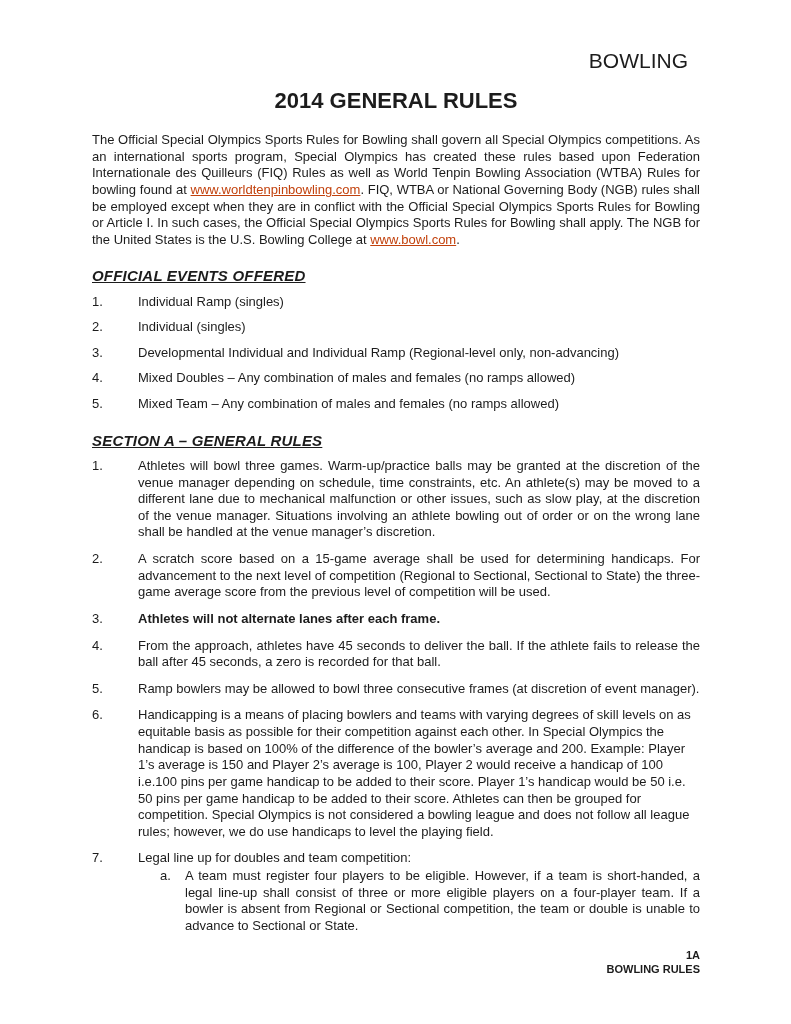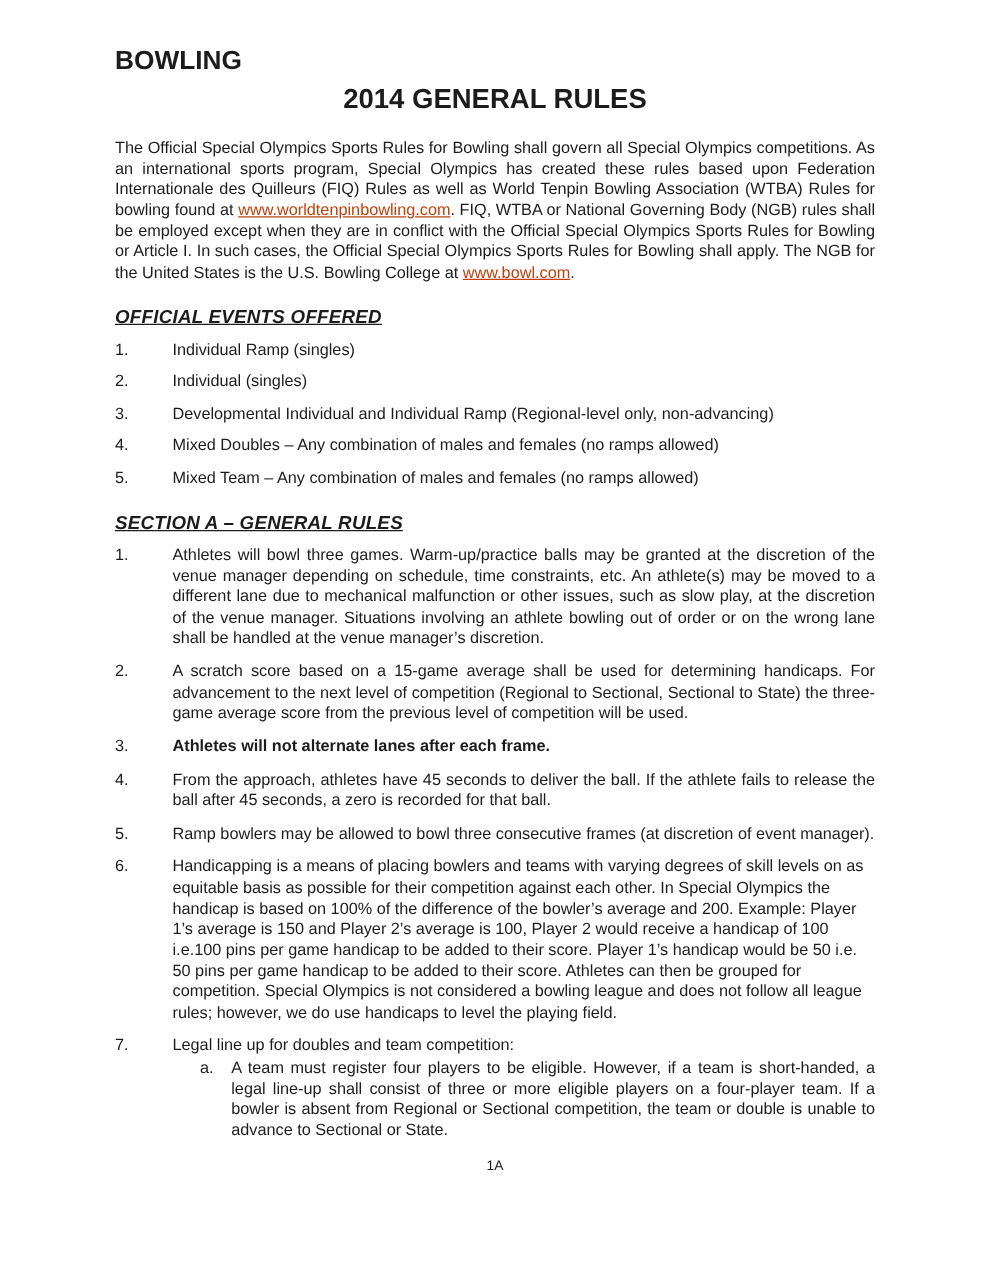--- a/index.html
+++ b/index.html
@@ -8,21 +8,21 @@
     width: 791px;
     height: 1024px;
     background: #ffffff;
     font-family: "Liberation Sans", sans-serif;
     font-size: 13px;
     line-height: 1.28;
     color: #1c1c1c;
     padding: 36px 91px 0 92px;
     overflow: hidden;
   }
-  .title1 { text-align: left; font-weight: bold; font-size: 21px; margin: 0; }
+  .title1 { text-align: right; font-weight: normal; font-size: 21px; margin: 12px; }
   .title2 { text-align: center; font-weight: bold; font-size: 22px; margin: 2px 0 0 0; }
   .intro { margin-top: 17px; text-align: justify; }
   .doc-link { color: #c2410c; text-decoration: underline; cursor: pointer; }
   .heading {
     font-weight: bold;
     font-size: 15px;
     text-decoration: underline;
     margin: 18px 0 8px 0;
     letter-spacing: 0.2px;
     font-style: italic;
@@ -31,22 +31,22 @@
   .li-num { flex: 0 0 46px; }
   .li-text { flex: 1 1 auto; }
   .justify { text-align: justify; }
   .bold { font-weight: bold; }
   .notice { font-weight: bold; margin-left: auto; padding-left: 8px; white-space: nowrap; }
   .sub-row { display: flex; align-items: flex-start; margin-top: 1px; }
   .sub-num { flex: 0 0 25px; margin-left: 22px; }
   .sub-text { flex: 1 1 auto; }
   .events .li-row { margin-bottom: 9px; }
   .footer {
-    text-align: center;
-    font-weight: normal;
+    text-align: right;
+    font-weight: bold;
     font-size: 11px;
     line-height: 1.35;
     margin-top: 13px;
   }
 </style>
 </head>
 <body>
 
 <h1 class="title1">BOWLING</h1>
 <h2 class="title2">2014 GENERAL RULES</h2>
@@ -112,13 +112,14 @@
       <span class="sub-row">
         <span class="sub-num">a.</span>
         <span class="sub-text justify">A team must register four players to be eligible.  However, if a team is short-handed, a legal line-up shall consist of three or more eligible players on a four-player team.   If a bowler is absent from Regional or Sectional competition, the team or double is unable to advance to Sectional or State.</span>
       </span>
     </span>
   </div>
 </div>
 
 <div class="footer">
   <div>1A</div>
+  <div>BOWLING RULES</div>
 </div>
 
 </body></html>

